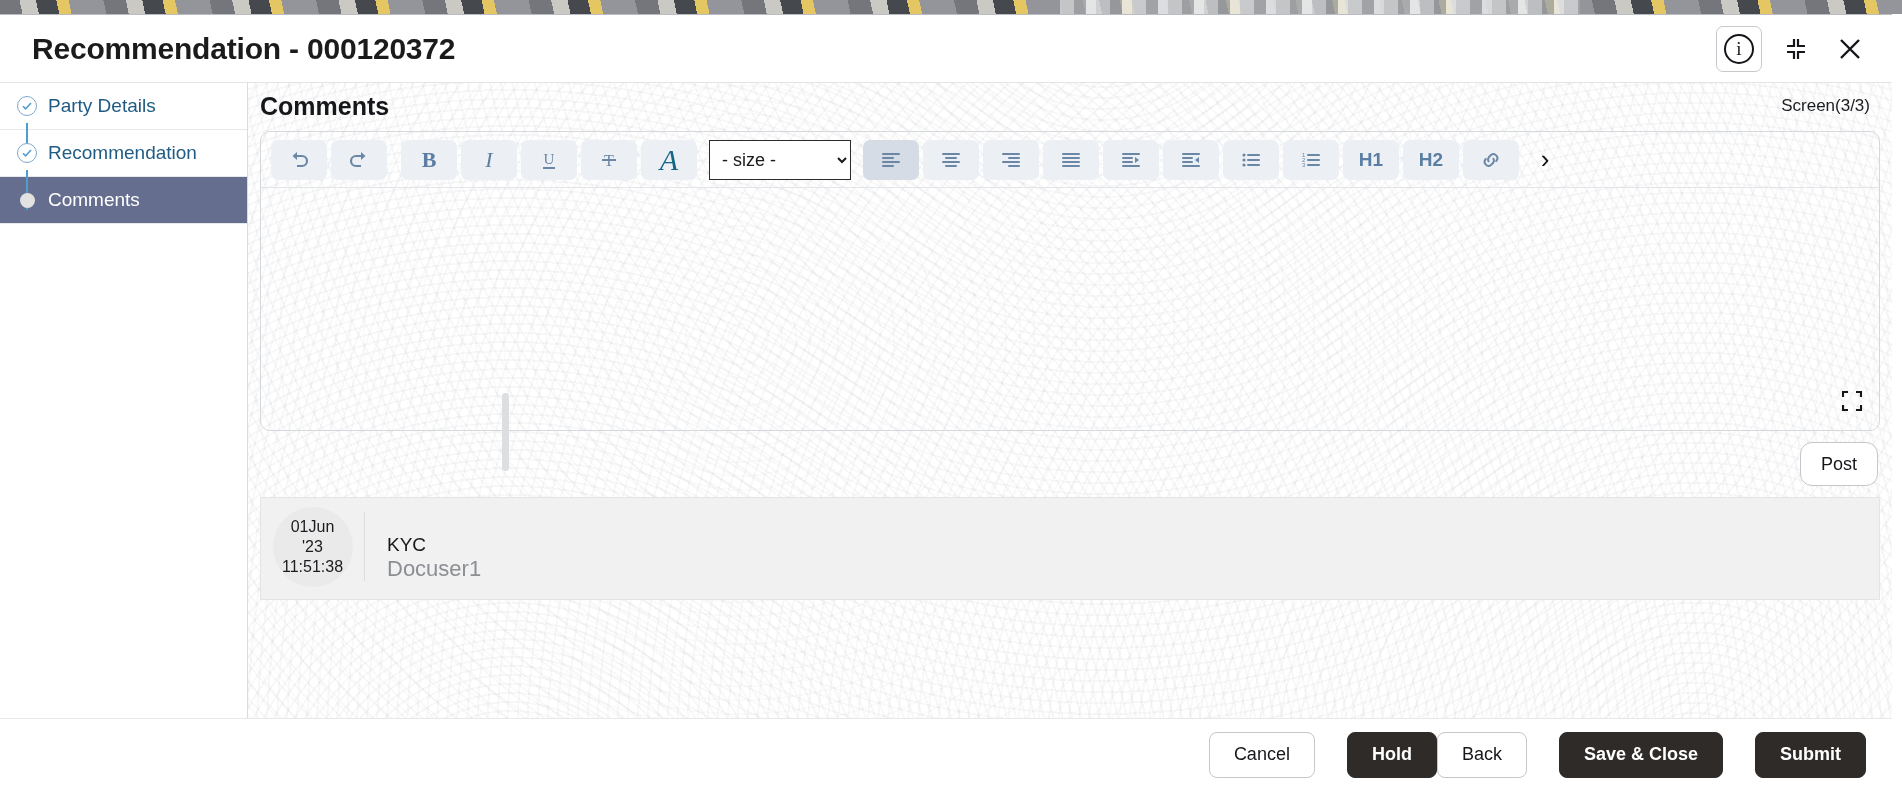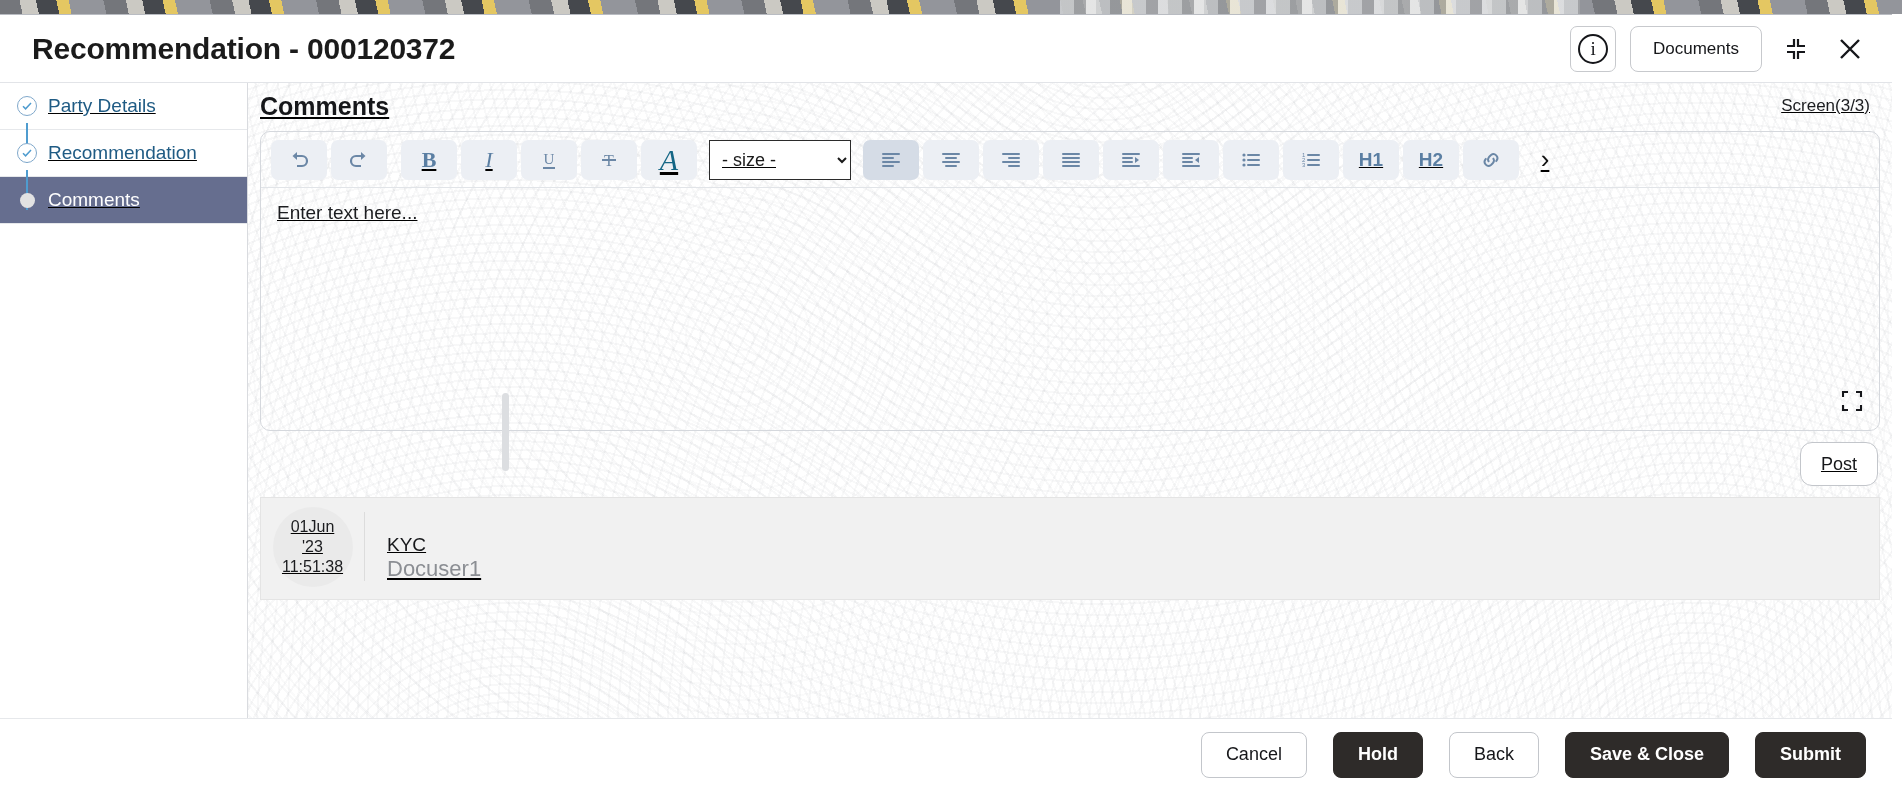--- a/index.html
+++ b/index.html
@@ -64,21 +64,21 @@
     height: 46px; padding: 0 22px; border: 1px solid #c7c9cd; border-radius: 8px;
     background: #fff; font-size: 17px; color: #16171a; cursor: pointer;
     display: flex; align-items: center; font-family: "Liberation Sans", sans-serif;
   }
   .collapse-btn, .close-btn {
     width: 40px; height: 40px; display: flex; align-items: center; justify-content: center;
     cursor: pointer; background: transparent; border: 0;
   }
 
   
-  .body-row { flex: 1 1 auto; display: flex; min-height: 0; text-decoration: underline; }
+  .body-row { flex: 1 1 auto; display: flex; min-height: 0; }
 
   
   .sidebar {
     width: 248px; flex: 0 0 248px; background: #fff;
     border-right: 1px solid #d9dbdf; position: relative;
   }
   .side-item {
     position: relative; height: 47px; display: flex; align-items: center;
     padding-left: 16px; border-bottom: 1px solid #e6e8eb; cursor: pointer;
   }
@@ -196,29 +196,29 @@
   .cmt-date .d { position: relative; z-index: 1; font-size: 16px; color: #1b1c1f; line-height: 20px; text-align: center; }
   .cmt-body { flex: 1 1 auto; padding-left: 22px; margin-top: 20px; }
   .cmt-title { font-size: 19px; color: #16171a; line-height: 25px; }
   .cmt-user { font-size: 22px; color: #8b8e93; line-height: 24px; }
   .cmt-text { font-size: 19px; color: #16171a; margin-top: 16px; padding-left: 6px; }
 
   
   .footer {
     height: 72px; flex: 0 0 72px; position: relative; z-index: 2;
     display: flex; align-items: center; justify-content: flex-end;
-    gap: 26px; padding-right: 26px;
+    gap: 0; padding-right: 26px;
     background: #fff; border-top: 1px solid #e6e8eb; padding-left: 46px;
   }
   .btn {
     height: 46px; padding: 0 24px; border-radius: 8px; font-size: 18px; cursor: pointer;
     font-family: "Liberation Sans", sans-serif; display: flex; align-items: center;
   }
   .btn.outline { background: #fff; border: 1px solid #c3c6cb; color: #16171a; }
-  .btn.solid { background: #2e2b29; border: 1px solid #2e2b29; color: #fff; font-weight: bold; }
+  .btn.solid { background: #2e2b29; border: 1px solid #2e2b29; color: #fff; font-weight: bold; margin-left: 32px; }
 
   
   .scroll-hint {
     position: absolute; left: 254px; top: 310px; width: 7px; height: 78px;
     background: #dcdee1; border-radius: 4px; z-index: 3;
   }
 </style>
 </head>
 <body>
 
@@ -230,21 +230,20 @@
 
   <div class="titlebar">
     <div class="title-text">Recommendation - 000120372</div>
     <div class="titlebar-spacer"></div>
     <div class="hdr-actions">
 
       <div class="icon-btn-circle">
         <span class="info-glyph">i</span>
       </div>
 
-      <button class="doc-btn">Documents</button>
 
       <button class="collapse-btn">
         <svg width="26" height="26" viewBox="0 0 26 26">
           <g stroke="#15161a" stroke-width="2.2" fill="none">
             <path d="M11 3 L11 10 L4 10"></path>
             <path d="M15 3 L15 10 L22 10"></path>
             <path d="M11 23 L11 16 L4 16"></path>
             <path d="M15 23 L15 16 L22 16"></path>
           </g>
         </svg>
@@ -445,21 +444,20 @@
                 <path d="M10 14 a4 4 0 0 1 0-5 l2-2 a4 4 0 0 1 5.6 5.6 l-1 1"></path>
                 <path d="M14 10 a4 4 0 0 1 0 5 l-2 2 a4 4 0 0 1-5.6-5.6 l1-1"></path>
               </g>
             </svg>
           </div>
 
           <div class="tb chev">›</div>
         </div>
 
         <div class="editor-area">
-          <div class="placeholder">Enter text here...</div>
           <span class="expand-icon">
             <svg width="26" height="26" viewBox="0 0 26 26">
               <g stroke="#15161a" stroke-width="2.1" fill="none">
                 <path d="M4 9 L4 4 L9 4"></path>
                 <path d="M17 4 L22 4 L22 9"></path>
                 <path d="M4 17 L4 22 L9 22"></path>
                 <path d="M22 17 L22 22 L17 22"></path>
               </g>
             </svg>
           </span>

